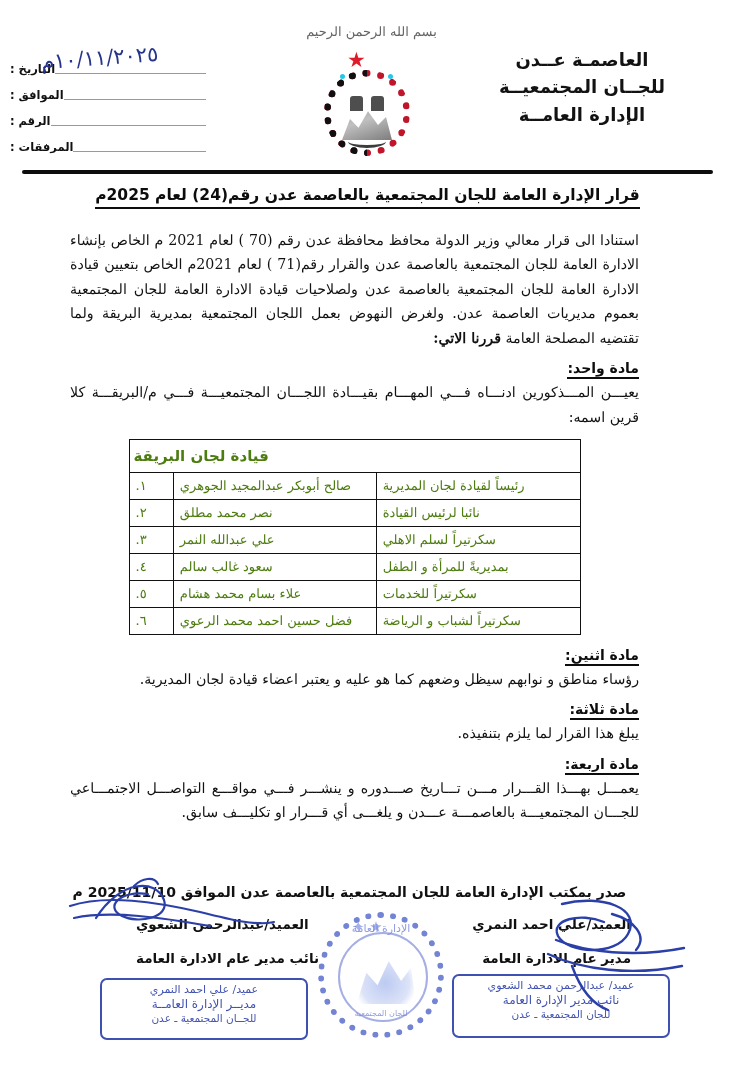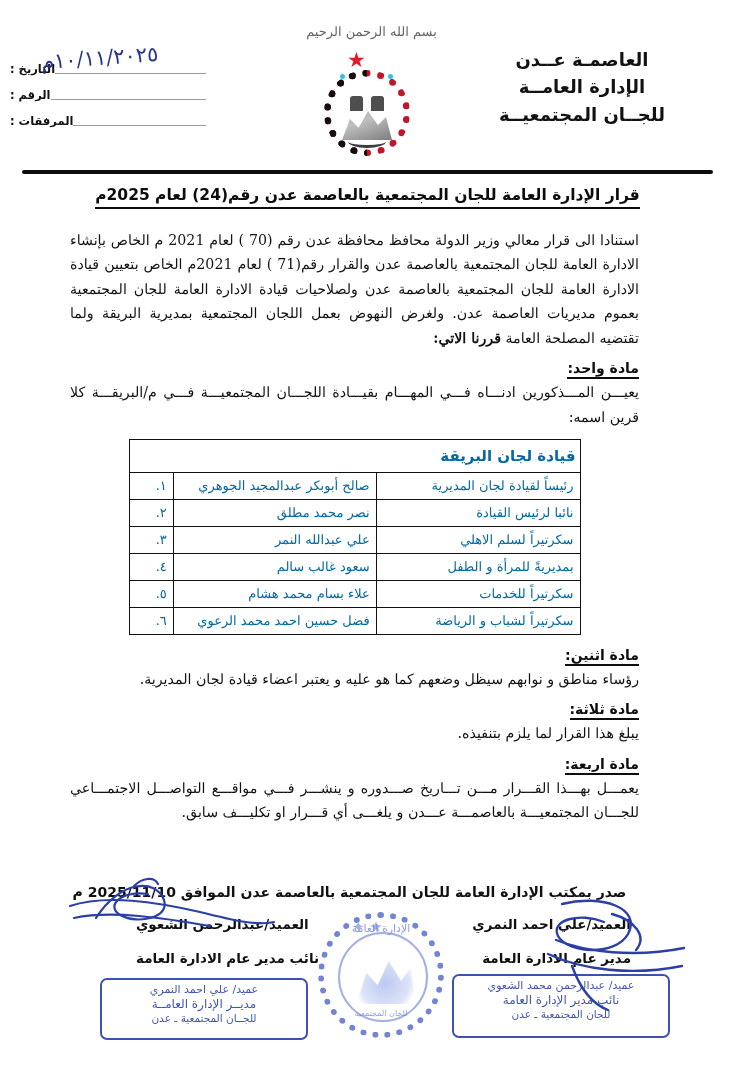--- a/index.html
+++ b/index.html
@@ -219,22 +219,22 @@
   }
   table.members {
     border-collapse: collapse;
     width: 100%;
     font-family: "DejaVu Serif", "Liberation Serif", serif;
   }
   table.members td, table.members th {
     border: 1.6px solid #111;
     padding: 3px 6px;
     font-size: 13px;
-    text-align: right;
-    color: #0369a1;
+    text-align: left;
+    color: #4d7c0f;
     height: 20px;
   }
   table.members th.caption {
     font-family: "DejaVu Sans", "Liberation Sans", sans-serif;
     font-size: 15px;
     font-weight: bold;
     padding: 6px 4px;
   }
   td.idx { width: 34px; font-size: 13px; }
   td.nm  { width: 208px; }
@@ -339,22 +339,22 @@
 </style>
 </head>
 <body>
 
 <div class="page">
 
   <div class="basmala">بسم الله الرحمن الرحيم</div>
 
   <div class="letterhead">
     <div>العاصمـة عــدن</div>
+    <div>للجــان المجتمعيــة</div>
     <div>الإدارة العامــة</div>
-    <div>للجــان المجتمعيــة</div>
   </div>
 
   <div class="emblem">
     <div class="ring"></div>
     <div class="ring2"></div>
     <div class="star"></div>
     <div class="dot l"></div>
     <div class="dot r"></div>
     <div class="tab a"></div>
     <div class="tab b"></div>
@@ -362,20 +362,24 @@
     <div class="smile"></div>
   </div>
 
   <div class="fields">
     <div class="field-row">
       <span class="field-label">التاريخ :</span>
       <span class="field-line"></span>
       <span class="handdate">١٠/١١/٢٠٢٥م</span>
     </div>
     <div class="field-row">
+      <span class="field-label">الموافق :</span>
+      <span class="field-line"></span>
+    </div>
+    <div class="field-row">
       <span class="field-label">الرقم :</span>
       <span class="field-line"></span>
     </div>
     <div class="field-row">
       <span class="field-label">المرفقات :</span>
       <span class="field-line"></span>
     </div>
   </div>
 
   <div class="hrule"></div>

